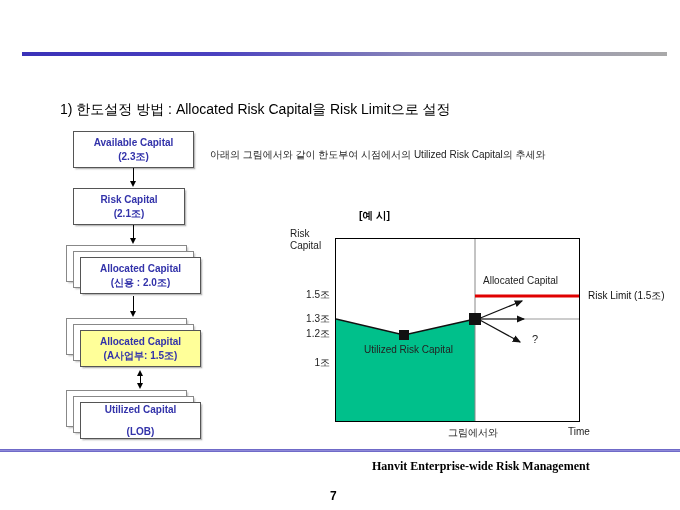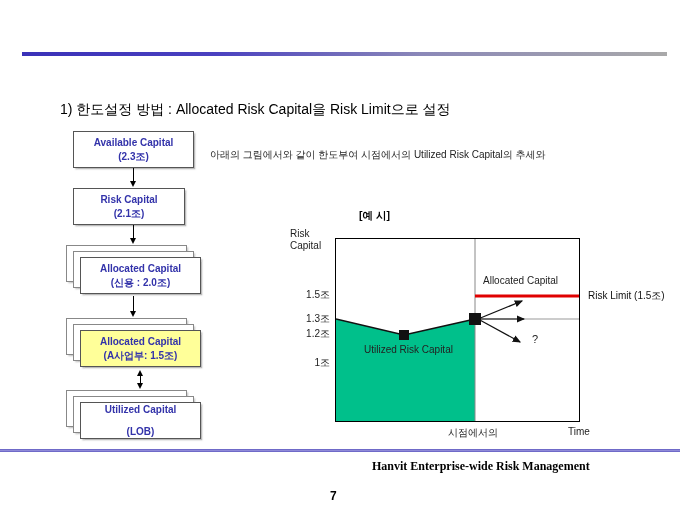--- a/index.html
+++ b/index.html
@@ -264,21 +264,21 @@
       </svg>
 
       
       <span class="chart-inline-label" style="left:147px; top:36px;">Allocated Capital</span>
       <span class="chart-inline-label" style="left:28px; top:105px;">Utilized Risk Capital</span>
       <span class="chart-inline-label" style="left:196px; top:94px; font-size:11px;">?</span>
     </div>
 
     <span class="risk-limit-label" style="left:308px; top:89px;">Risk Limit (1.5조)</span>
 
-    <span class="xtick" style="left:168px; top:226px;">시점에서의</span>
+    <span class="xtick" style="left:168px; top:226px;">그림에서와</span>
     <span class="xtick" style="left:288px; top:226px;">Time</span>
   </div>
 
   <div class="footer-rule"></div>
 
 
   <div class="footer-text">Hanvit Enterprise-wide Risk Management</div>
   <div class="page-num">7</div>
 
 </div>

